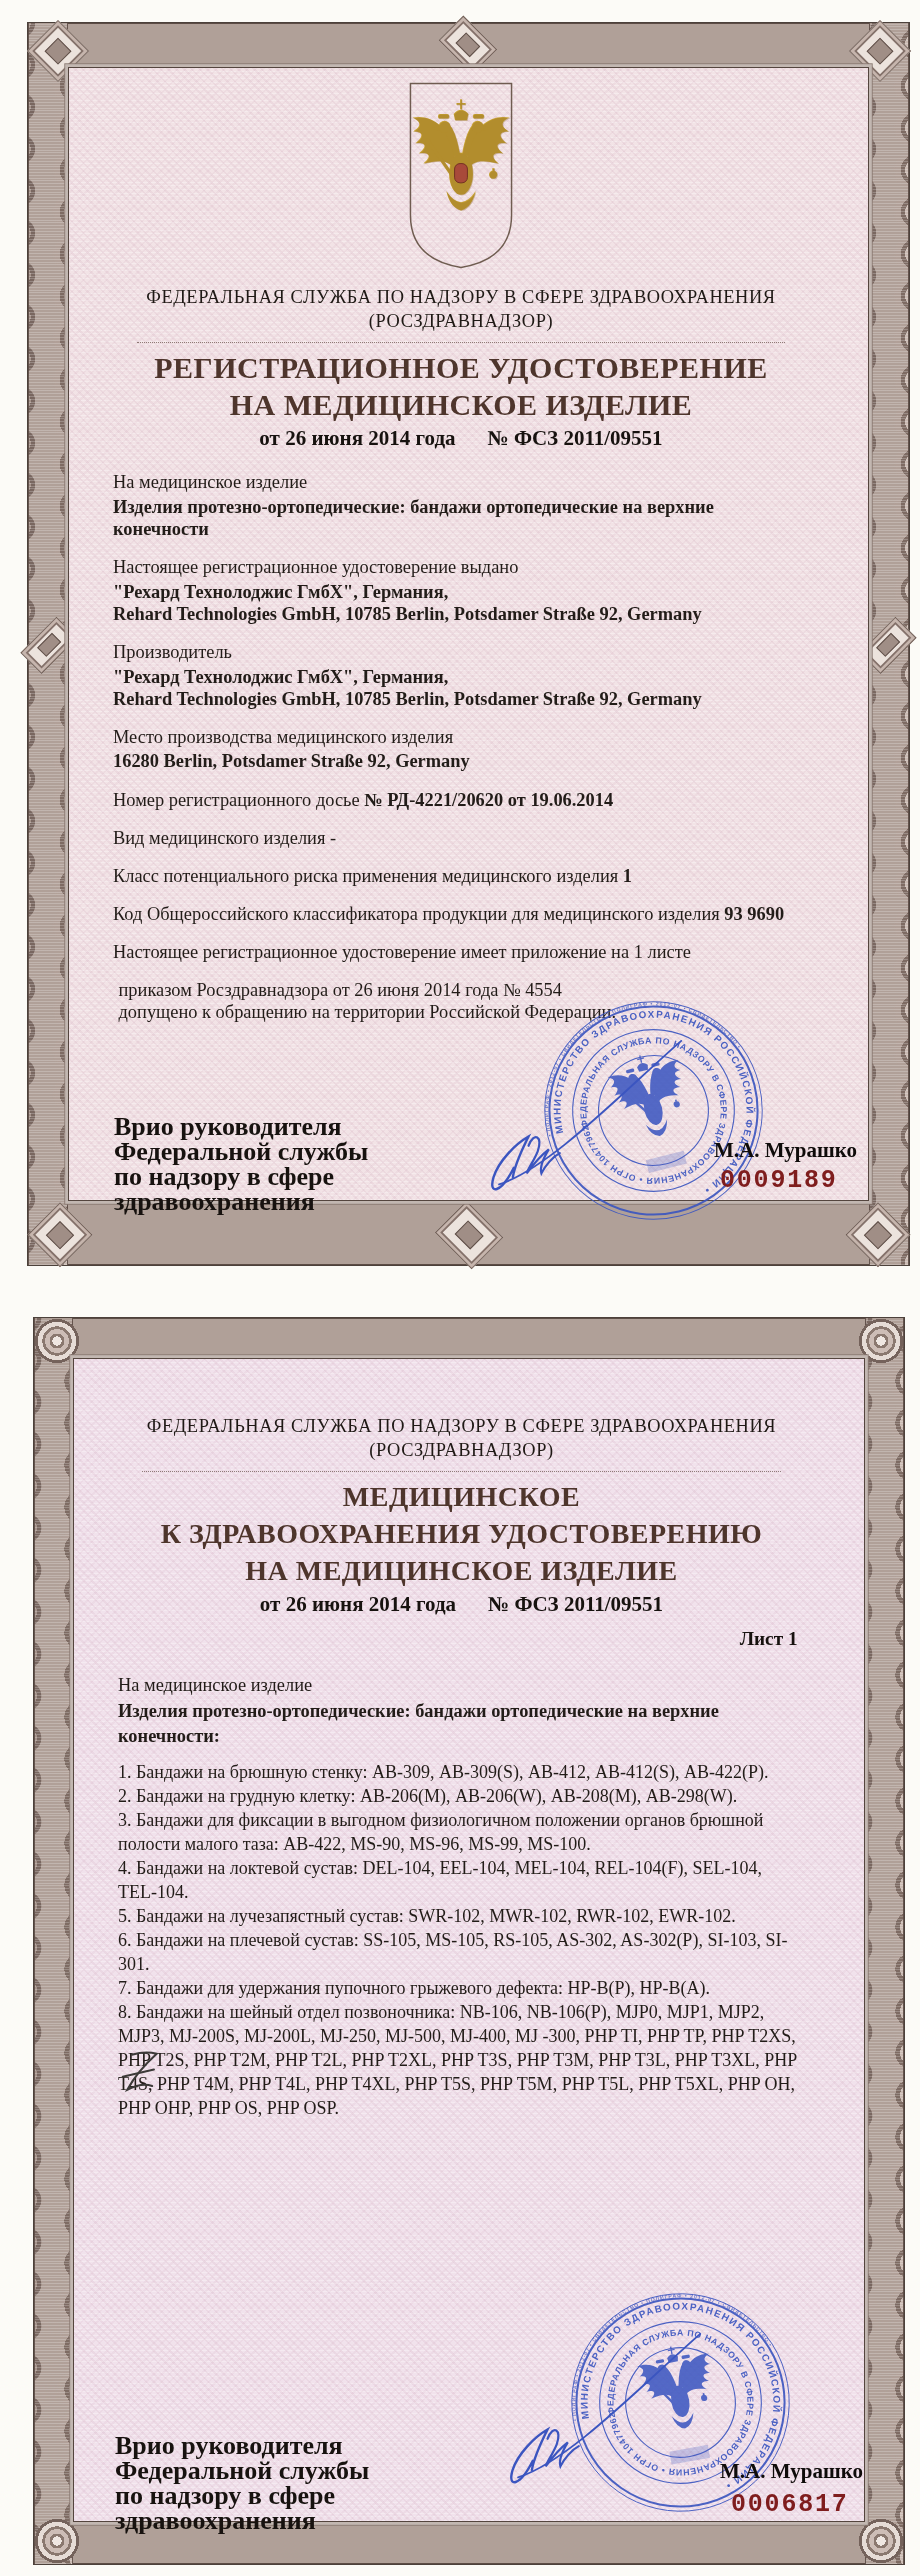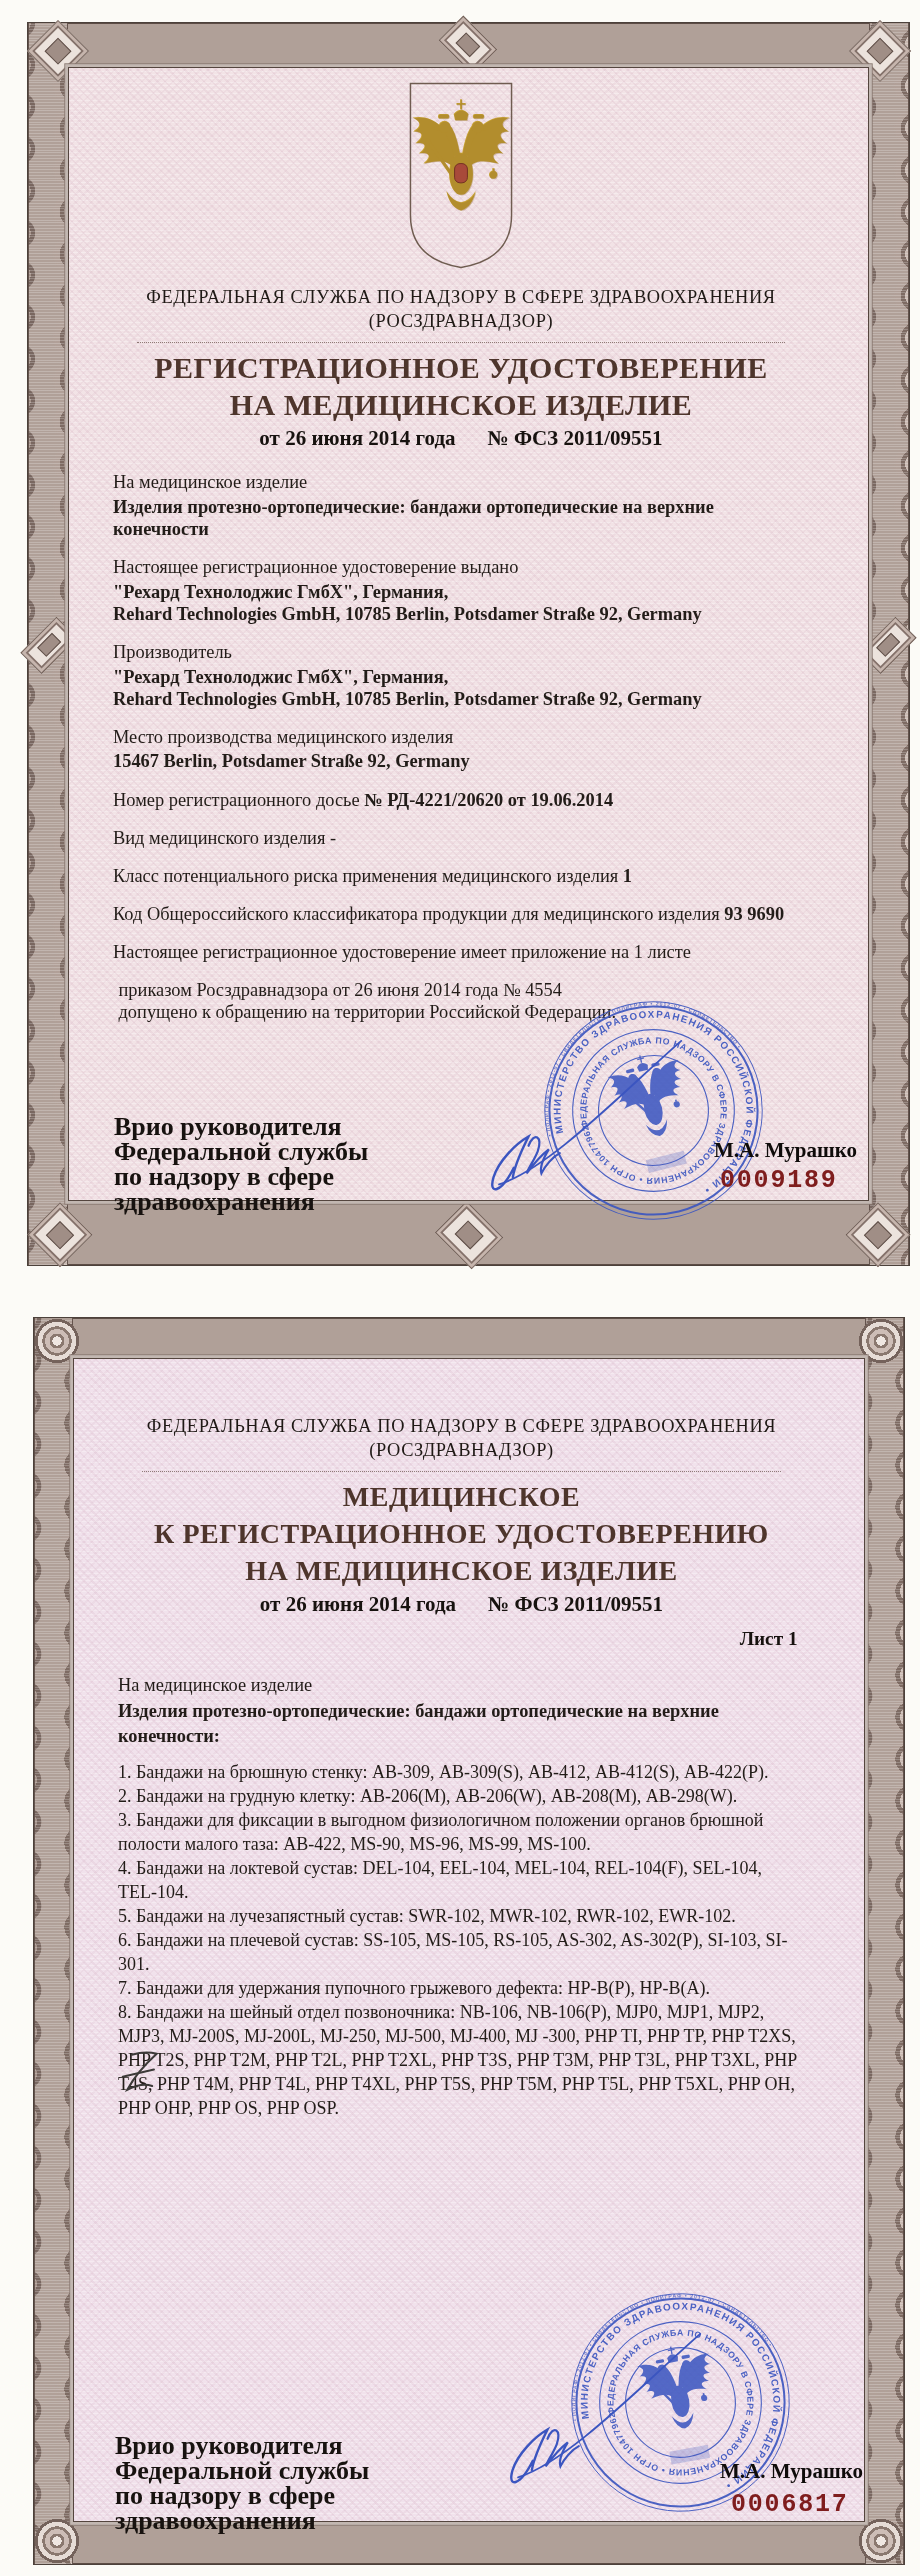--- a/index.html
+++ b/index.html
@@ -193,21 +193,21 @@
 
           <p class="row tight"><span class="label">Настоящее регистрационное удостоверение выдано</span></p>
           <p class="row"><span class="value">"Рехард Технолоджис ГмбХ", Германия,
 Rehard Technologies GmbH, 10785 Berlin, Potsdamer Straße 92, Germany</span></p>
 
           <p class="row tight"><span class="label">Производитель</span></p>
           <p class="row"><span class="value">"Рехард Технолоджис ГмбХ", Германия,
 Rehard Technologies GmbH, 10785 Berlin, Potsdamer Straße 92, Germany</span></p>
 
           <p class="row tight"><span class="label">Место производства медицинского изделия</span></p>
-          <p class="row"><span class="value">15467 Berlin, Potsdamer Straße 92, Germany</span></p>
+          <p class="row"><span class="value">16280 Berlin, Potsdamer Straße 92, Germany</span></p>
 
           <p class="row"><span class="label">Номер регистрационного досье</span> <span class="value">№ РД-4221/20620 от 19.06.2014</span></p>
 
           <p class="row"><span class="label">Вид медицинского изделия -</span></p>
 
           <p class="row"><span class="label">Класс потенциального риска применения медицинского изделия</span> <span class="value">1</span></p>
 
           <p class="row"><span class="label">Код Общероссийского классификатора продукции для медицинского изделия</span> <span class="value">93 9690</span></p>
 
           <p class="row"><span class="label">Настоящее регистрационное удостоверение имеет приложение на 1 листе</span></p>
@@ -269,21 +269,21 @@
     <div class="content">
       <div class="inner">
         <div class="agency">
           <div>ФЕДЕРАЛЬНАЯ СЛУЖБА ПО НАДЗОРУ В СФЕРЕ ЗДРАВООХРАНЕНИЯ</div>
           <div>(РОСЗДРАВНАДЗОР)</div>
         </div>
         <hr class="rule">
 
         <div class="doc-title">
           <div>МЕДИЦИНСКОЕ</div>
-          <div>К РЕГИСТРАЦИОННОЕ УДОСТОВЕРЕНИЮ</div>
+          <div>К ЗДРАВООХРАНЕНИЯ УДОСТОВЕРЕНИЮ</div>
           <div>НА МЕДИЦИНСКОЕ ИЗДЕЛИЕ</div>
         </div>
         <div class="date-row">
           <span>от  26 июня 2014 года</span>
           <span>№  ФСЗ 2011/09551</span>
         </div>
         <div class="sheet-row">Лист   1</div>
 
         <div class="fieldblock" style="margin-top:24px;">
           <p class="row tight"><span class="label">На медицинское изделие</span></p>

